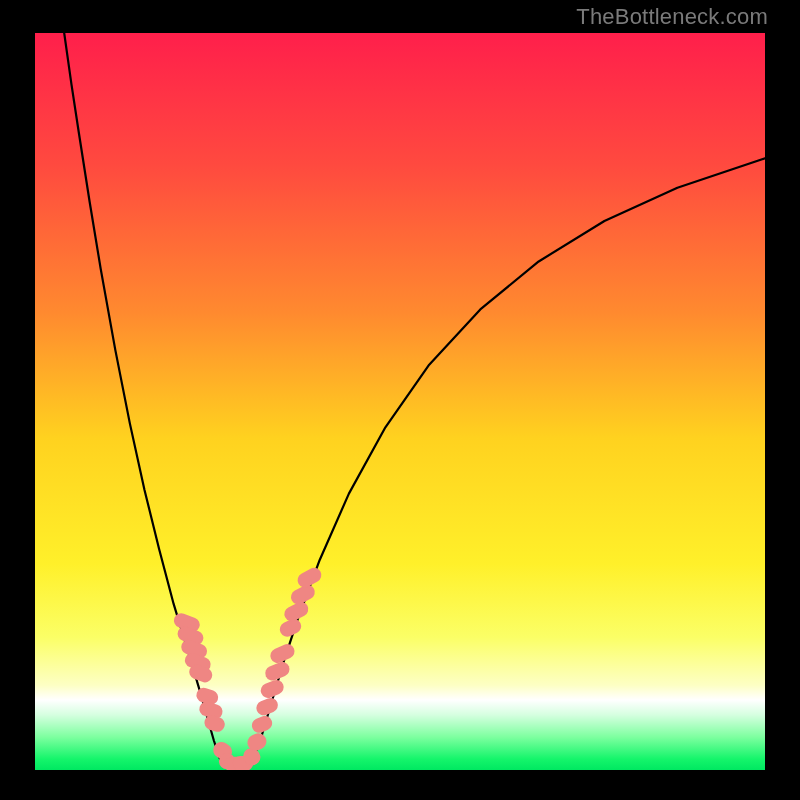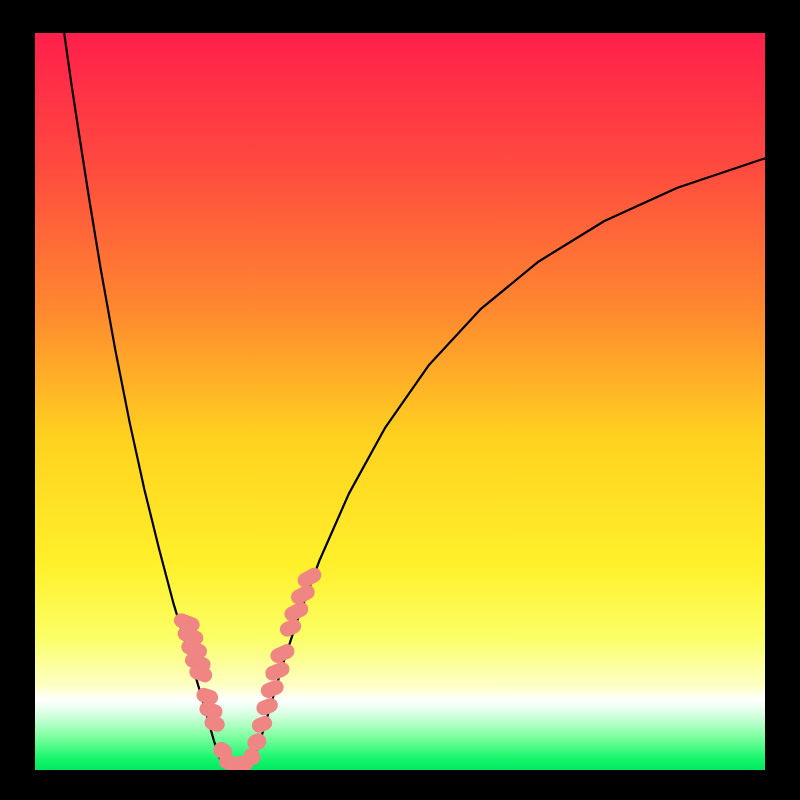--- a/index.html
+++ b/index.html
@@ -74,13 +74,14 @@
           <rect x="-7.30" y="-11.79" width="14.60" height="23.58" rx="7.30" ry="7.30" fill="#ef8683" transform="translate(237.25 655.93) rotate(68)"></rect>
           <rect x="-7.30" y="-12.53" width="14.60" height="25.06" rx="7.30" ry="7.30" fill="#ef8683" transform="translate(242.36 638.24) rotate(67)"></rect>
           <rect x="-7.30" y="-12.53" width="14.60" height="25.06" rx="7.30" ry="7.30" fill="#ef8683" transform="translate(247.47 620.55) rotate(66)"></rect>
           <rect x="-7.30" y="-11.05" width="14.60" height="22.11" rx="7.30" ry="7.30" fill="#ef8683" transform="translate(255.50 594.76) rotate(64)"></rect>
           <rect x="-7.30" y="-12.53" width="14.60" height="25.06" rx="7.30" ry="7.30" fill="#ef8683" transform="translate(261.34 578.55) rotate(63)"></rect>
           <rect x="-7.30" y="-12.53" width="14.60" height="25.06" rx="7.30" ry="7.30" fill="#ef8683" transform="translate(267.91 561.59) rotate(62)"></rect>
           <rect x="-7.30" y="-12.53" width="14.60" height="25.06" rx="7.30" ry="7.30" fill="#ef8683" transform="translate(274.48 544.64) rotate(61)"></rect>
         </g>
       </svg>
     </div>
+  <div class="watermark" style="top:4px; right:32px;">TheBottleneck.com</div>
 </div>
 
 </body></html>

